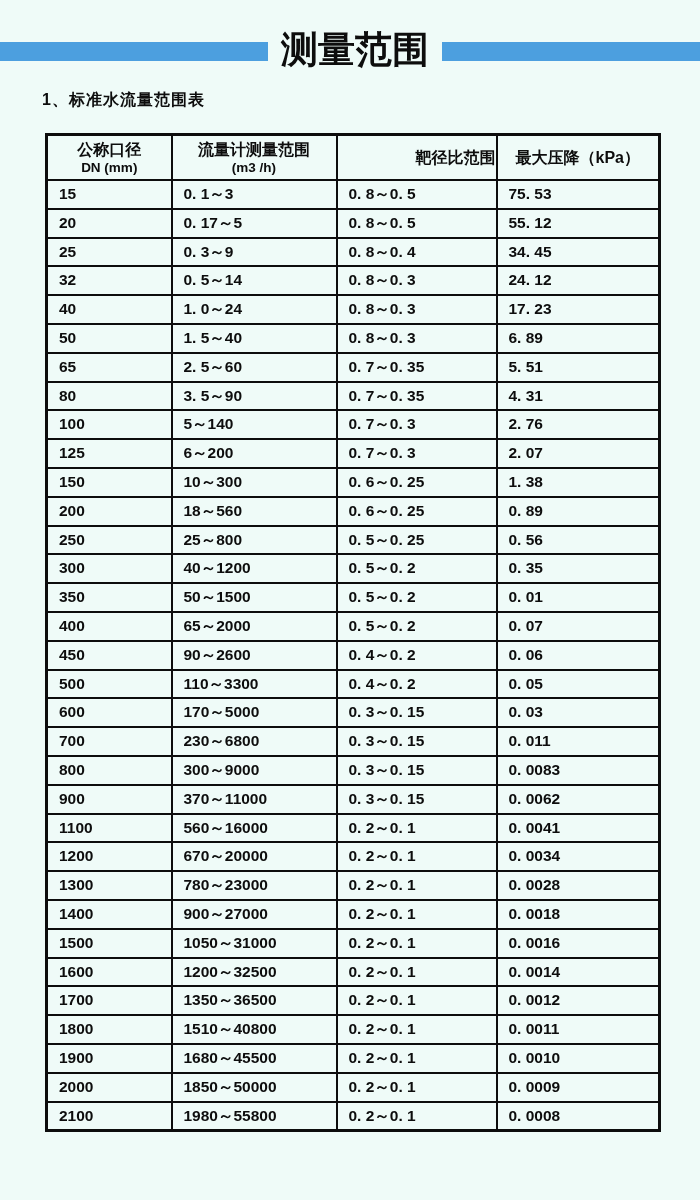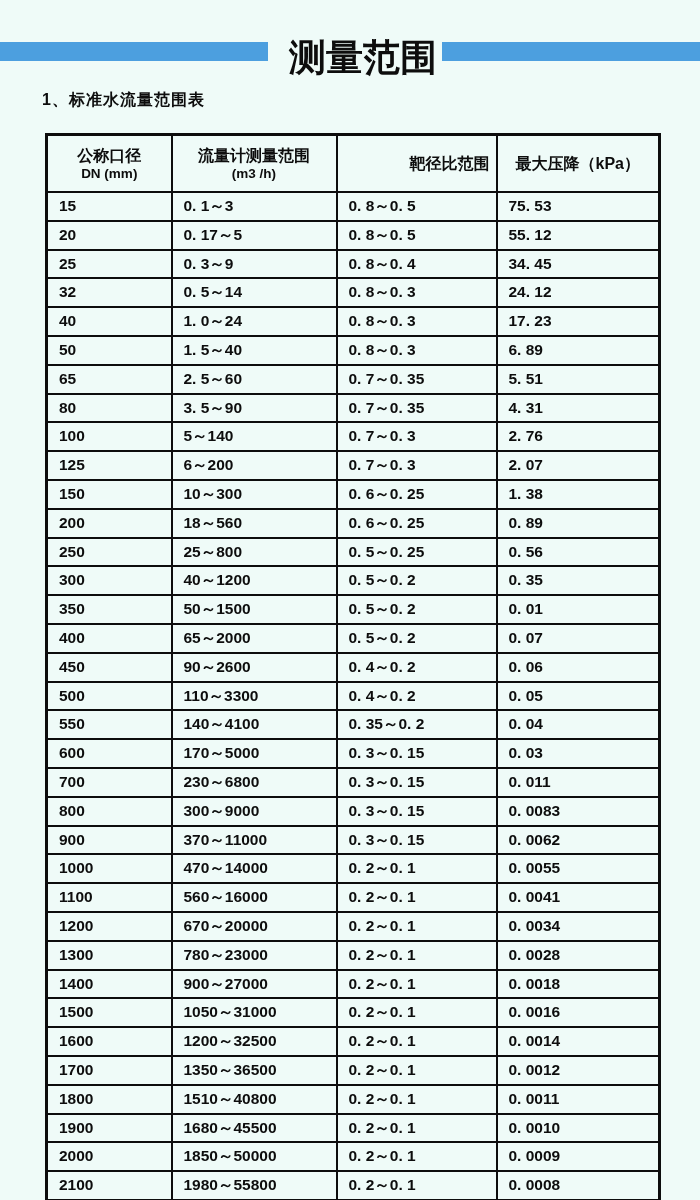--- a/index.html
+++ b/index.html
@@ -14,21 +14,21 @@
 
   
   .banner { position: absolute; top: 0; left: 0; width: 700px; height: 86px; }
   .banner .bar {
     position: absolute; top: 42px; height: 19px;
     background: var(--accent-bar, #4c9fdf);
   }
   .bar-left  { left: 0;     width: 268px; }
   .bar-right { left: 442px; width: 258px; }
   .banner h1 {
-    position: absolute; margin: 8px;
+    position: absolute; margin: 0;
     top: 30px; left: 268px; width: 174px; height: 42px;
     line-height: 40px; text-align: center;
     font-size: 37px; font-weight: bold; letter-spacing: 0px;
     white-space: nowrap;
   }
 
   
   .section-heading {
     position: absolute; margin: 0;
     top: 90px; left: 42px;
@@ -41,21 +41,21 @@
     width: 613px;
     border-collapse: collapse; table-layout: fixed;
     border: 3px solid var(--table-border, #0d0d0d);
   }
   .range-table th, .range-table td {
     border: 2px solid var(--table-border, #0d0d0d);
     overflow: hidden; white-space: nowrap;
   }
   .range-table thead th {
     height: 43px; vertical-align: middle;
-    font-weight: bold; text-align: center; padding: 6px;
+    font-weight: bold; text-align: center; padding: 0;
   }
   .range-table thead th .h-line1 { font-size: 16px; line-height: 20px; }
   .range-table thead th .h-line2 { font-size: 13.5px; line-height: 16px; text-align: center; }
   .range-table thead th.halign-left { text-align: right; padding-left: 11px; }
   .range-table tbody td {
     height: 26.8px; line-height: 26.8px;
     padding: 0 2px 0 11px;
     font-size: 15.5px; font-weight: bold;
     text-align: left; vertical-align: middle;
   }
@@ -199,26 +199,20 @@
         <td>0. 4～0. 2</td>
         <td>0. 06</td>
       </tr>
       <tr>
         <td>500</td>
         <td>110～3300</td>
         <td>0. 4～0. 2</td>
         <td>0. 05</td>
       </tr>
       <tr>
-        <td>550</td>
-        <td>140～4100</td>
-        <td>0. 35～0. 2</td>
-        <td>0. 04</td>
-      </tr>
-      <tr>
         <td>600</td>
         <td>170～5000</td>
         <td>0. 3～0. 15</td>
         <td>0. 03</td>
       </tr>
       <tr>
         <td>700</td>
         <td>230～6800</td>
         <td>0. 3～0. 15</td>
         <td>0. 011</td>
@@ -229,26 +223,20 @@
         <td>0. 3～0. 15</td>
         <td>0. 0083</td>
       </tr>
       <tr>
         <td>900</td>
         <td>370～11000</td>
         <td>0. 3～0. 15</td>
         <td>0. 0062</td>
       </tr>
       <tr>
-        <td>1000</td>
-        <td>470～14000</td>
-        <td>0. 2～0. 1</td>
-        <td>0. 0055</td>
-      </tr>
-      <tr>
         <td>1100</td>
         <td>560～16000</td>
         <td>0. 2～0. 1</td>
         <td>0. 0041</td>
       </tr>
       <tr>
         <td>1200</td>
         <td>670～20000</td>
         <td>0. 2～0. 1</td>
         <td>0. 0034</td>

